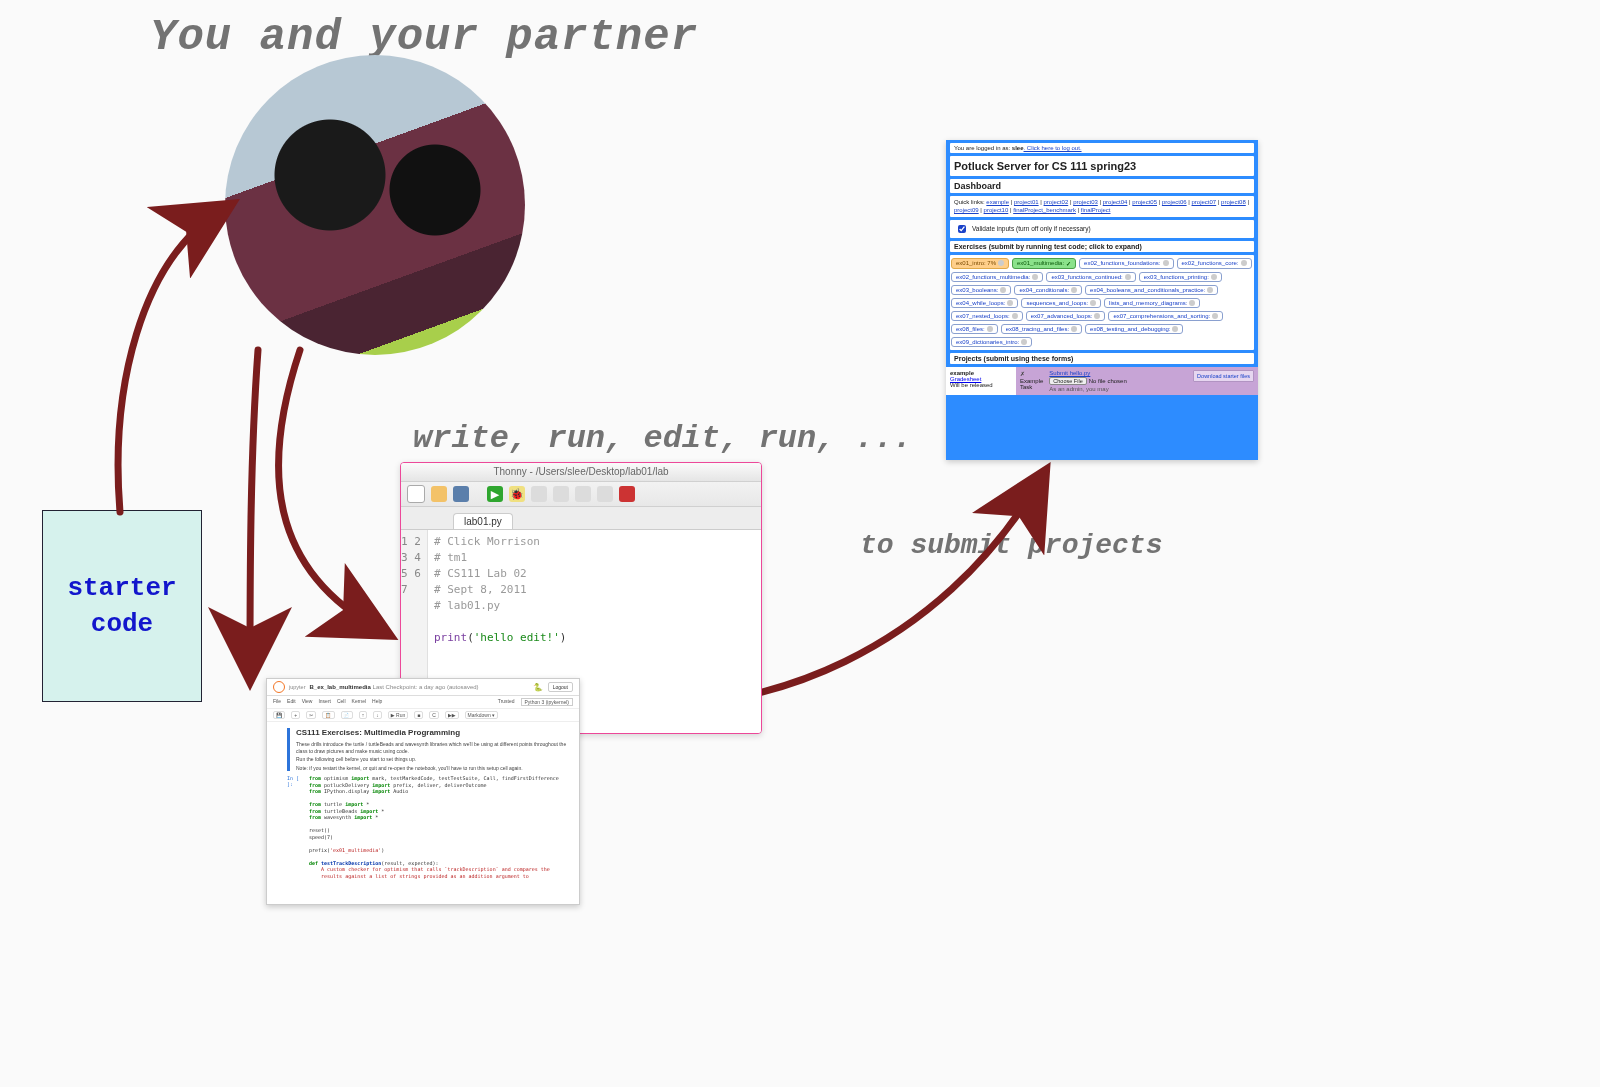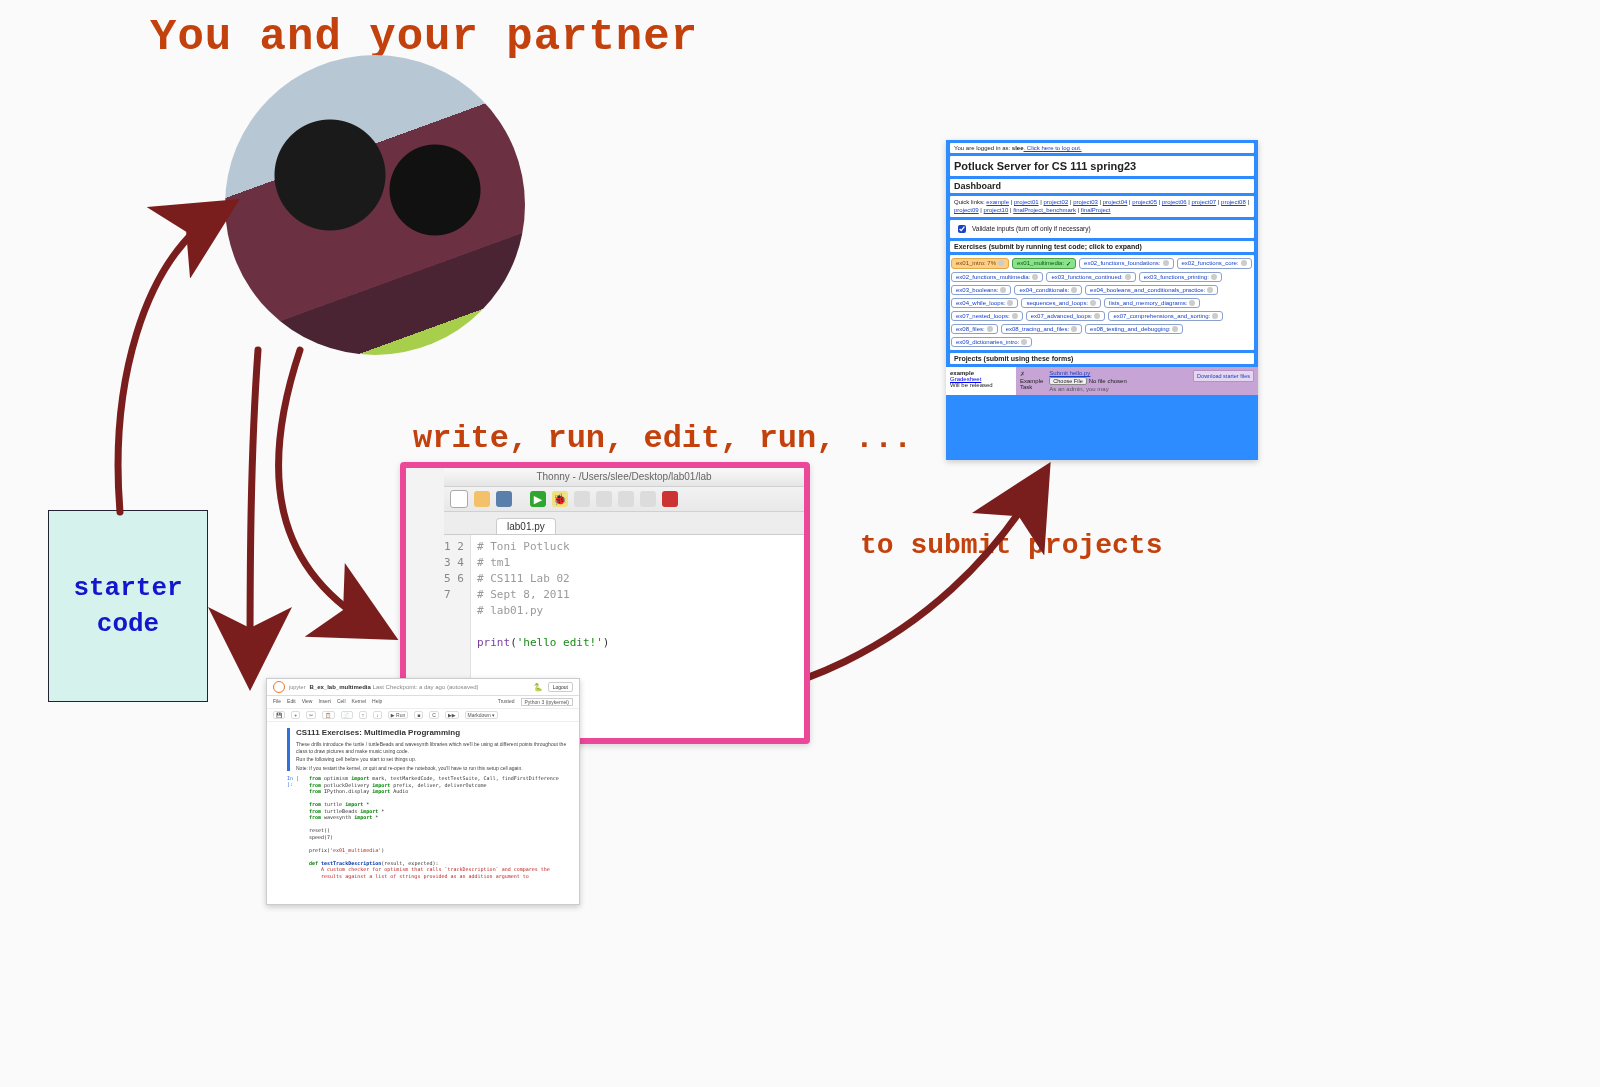--- a/index.html
+++ b/index.html
@@ -8,32 +8,33 @@
     width: 1600px;
     height: 1087px;
     background: #fafafa;
     font-family: Arial, Helvetica, sans-serif;
     overflow: hidden;
     position: relative;
   }
   .mono-caption {
     font-family: "Courier New", Courier, monospace;
     font-weight: bold;
-    color: #c2410c;
+    color: #737373;
     position: absolute;
     white-space: nowrap;
+    font-style: italic;
   }
   #cap-partner { left: 150px; top: 12px; font-size: 44px; letter-spacing: 1px; }
   #cap-write   { left: 413px; top: 420px; font-size: 32px; }
   #cap-submit  { left: 860px; top: 530px; font-size: 28px; text-align: right; }
 
   
   #starter-box {
     position: absolute;
-    left: 48px; top: 510px;
+    left: 42px; top: 510px;
     width: 158px; height: 190px;
     background: #d6f2ed;
     border: 1px solid #223;
     display: flex;
     align-items: center;
     justify-content: center;
     text-align: center;
     font-family: "Courier New", Courier, monospace;
     font-size: 26px;
     color: #1216cc;
@@ -61,26 +62,25 @@
     width: 1600px; height: 1087px;
     pointer-events: none;
   }
 
   
   #thonny {
     position: absolute;
     left: 400px; top: 462px;
     width: 360px; height: 270px;
     background: #f3f3f3;
-    border: 6px solid #ec4899;
+    border: 1px solid #ec4899;
     border-radius: 4px;
     box-shadow: 0 2px 6px rgba(0,0,0,.15);
     overflow: hidden;
     font-size: 11px;
-    padding-left: 38px;
   }
   #thonny .titlebar {
     height: 18px;
     text-align: center;
     font-size: 10px;
     color: #666;
     line-height: 18px;
     background: linear-gradient(#fafafa,#e5e5e5);
     border-bottom: 1px solid #d0d0d0;
   }
@@ -255,21 +255,21 @@
     <div class="tab">lab01.py</div>
   </div>
   <div class="editor">
     <div class="gutter" id="thonny-gutter">1
 2
 3
 4
 5
 6
 7</div>
-    <div class="code" id="thonny-code"><span class="c-comment"># Toni Potluck</span>
+    <div class="code" id="thonny-code"><span class="c-comment"># Click Morrison</span>
 <span class="c-comment"># tm1</span>
 <span class="c-comment"># CS111 Lab 02</span>
 <span class="c-comment"># Sept 8, 2011</span>
 <span class="c-comment"># lab01.py</span>
 
 <span class="c-func">print</span>(<span class="c-str">'hello edit!'</span>)</div>
   </div>
 </div>
 
 <div id="jupyter">

